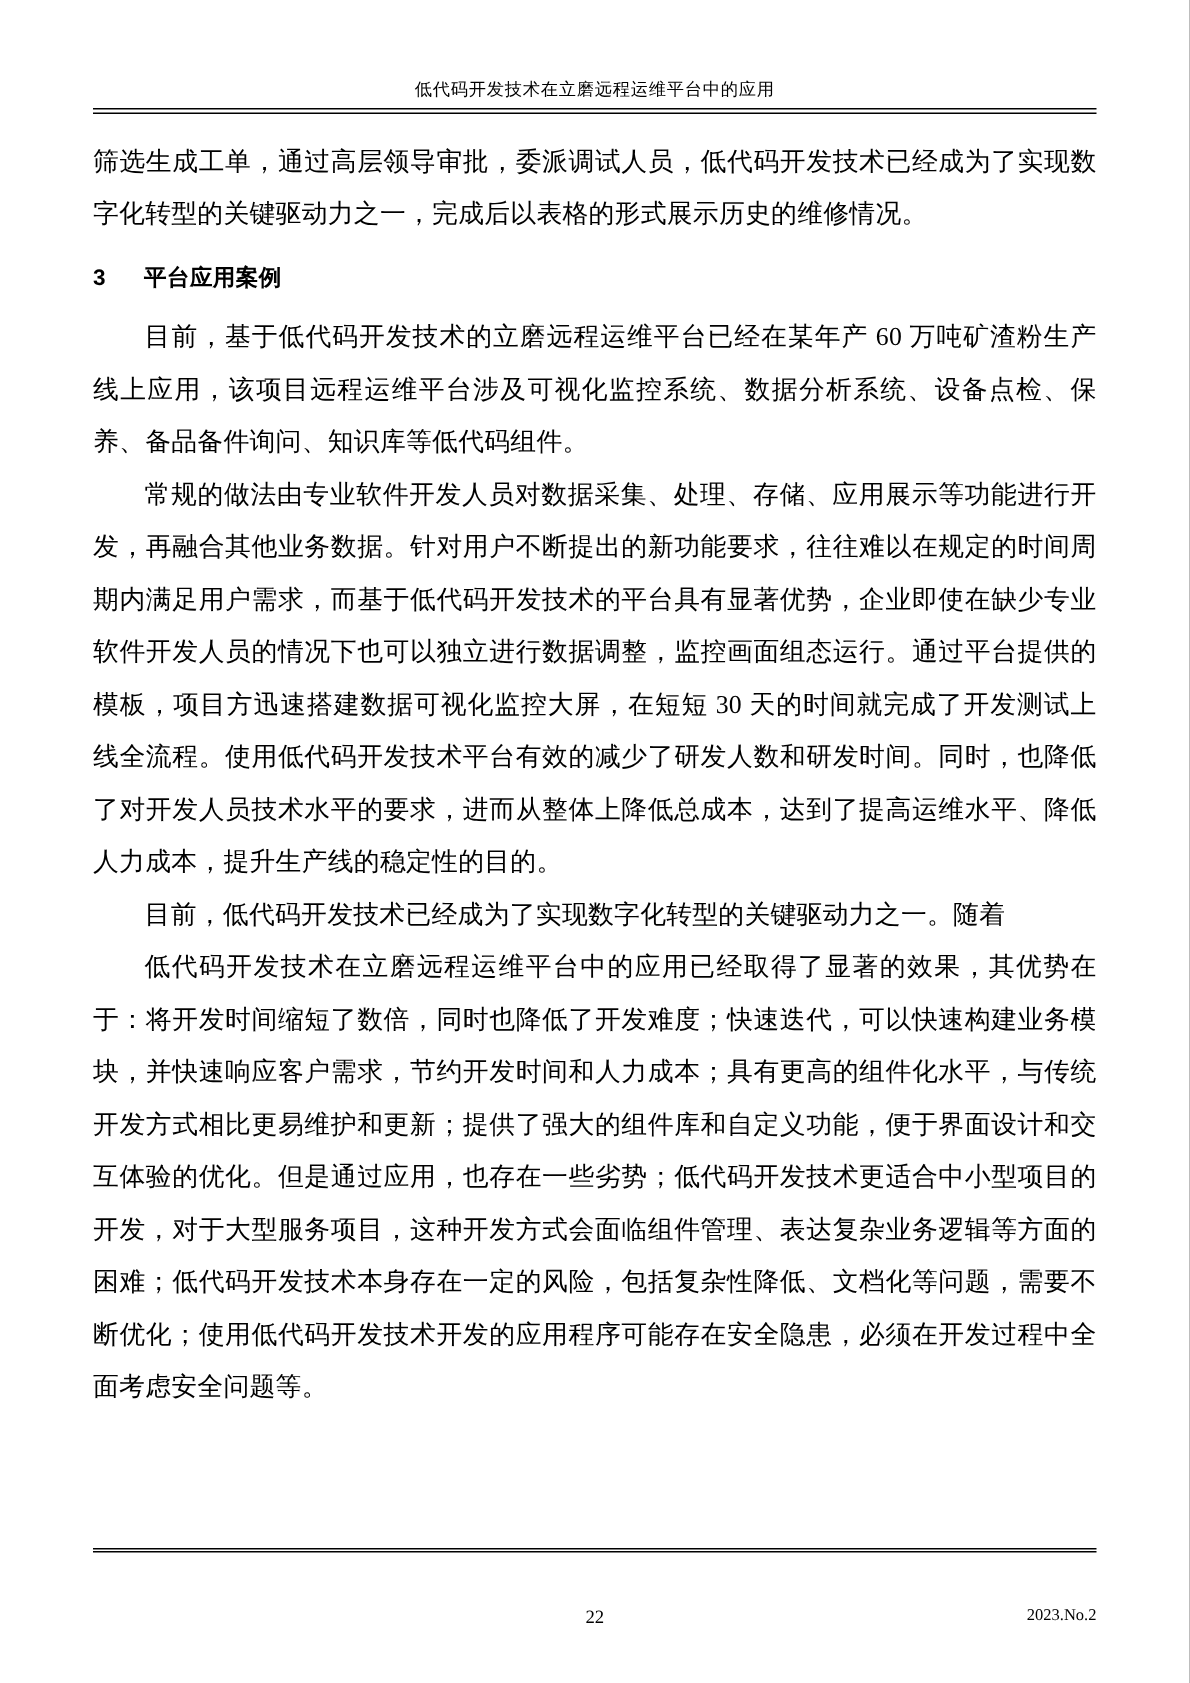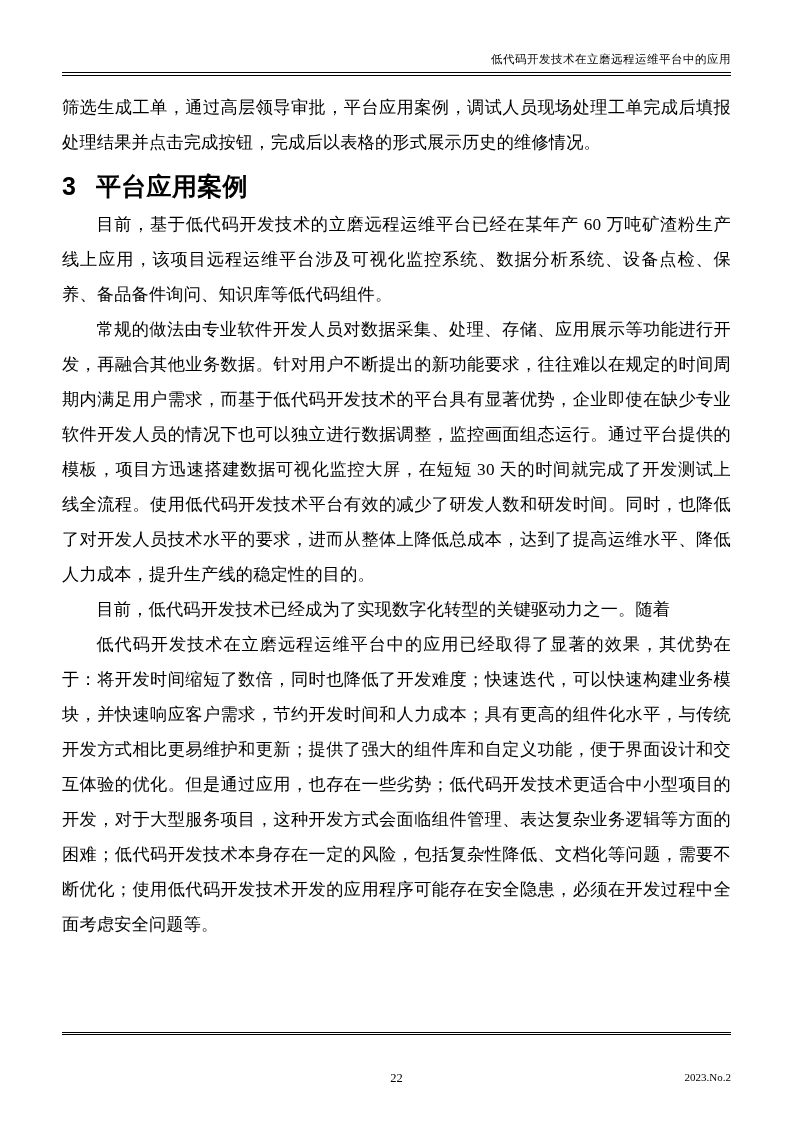--- a/index.html
+++ b/index.html
@@ -18,21 +18,21 @@
     overflow: hidden;
   }
   .page-inner {
     position: absolute;
     left: 62px;
     right: 62px;
     top: 52px;
     bottom: 40px;
   }
   .header {
-    text-align: right;
+    text-align: center;
     font-family: "Liberation Sans", sans-serif;
     font-size: 11.5px;
     letter-spacing: 0.5px;
     padding-bottom: 5px;
     color: #000;
   }
   .header-rule {
     border-bottom: 1.6px solid #000;
     margin-bottom: 2px;
   }
@@ -51,21 +51,21 @@
     margin: 0;
     text-indent: 2em;
   }
   p.cont {
     margin: 0;
     text-indent: 0;
   }
   h2.section {
     font-family: "Liberation Sans", sans-serif;
     font-weight: bold;
-    font-size: 25px;
+    font-size: 15px;
     line-height: 34px;
     margin: 9px 0 4px 0;
     letter-spacing: 0.3px;
   }
   h2.section .num {
     display: inline-block;
     min-width: 34px;
   }
   .footer {
     position: absolute;
@@ -106,21 +106,21 @@
   <div class="page-inner">
 
     <div class="header">
       <div>低代码开发技术在立磨远程运维平台中的应用</div>
     </div>
     <div class="header-rule"></div>
     <div class="header-rule2"></div>
 
     <div class="body-text">
 
-      <p class="cont">筛选生成工单，通过高层领导审批，平台应用案例，调试人员现场处理工单完成后填报处理结果并点击完成按钮，完成后以表格的形式展示历史的维修情况。</p>
+      <p class="cont">筛选生成工单，通过高层领导审批，委派调试人员，低代码开发技术已经成为了实现数字化转型的关键驱动力之一，完成后以表格的形式展示历史的维修情况。</p>
 
       <h2 class="section">
         <span class="num">3</span><span>平台应用案例</span>
       </h2>
 
       <p class="para">目前，基于低代码开发技术的立磨远程运维平台已经在某年产 60 万吨矿渣粉生产线上应用，该项目远程运维平台涉及可视化监控系统、数据分析系统、设备点检、保养、备品备件询问、知识库等低代码组件。</p>
 
       <p class="para">常规的做法由专业软件开发人员对数据采集、处理、存储、应用展示等功能进行开发，再融合其他业务数据。针对用户不断提出的新功能要求，往往难以在规定的时间周期内满足用户需求，而基于低代码开发技术的平台具有显著优势，企业即使在缺少专业软件开发人员的情况下也可以独立进行数据调整，监控画面组态运行。通过平台提供的模板，项目方迅速搭建数据可视化监控大屏，在短短 30 天的时间就完成了开发测试上线全流程。使用低代码开发技术平台有效的减少了研发人数和研发时间。同时，也降低了对开发人员技术水平的要求，进而从整体上降低总成本，达到了提高运维水平、降低人力成本，提升生产线的稳定性的目的。</p>
 
 

